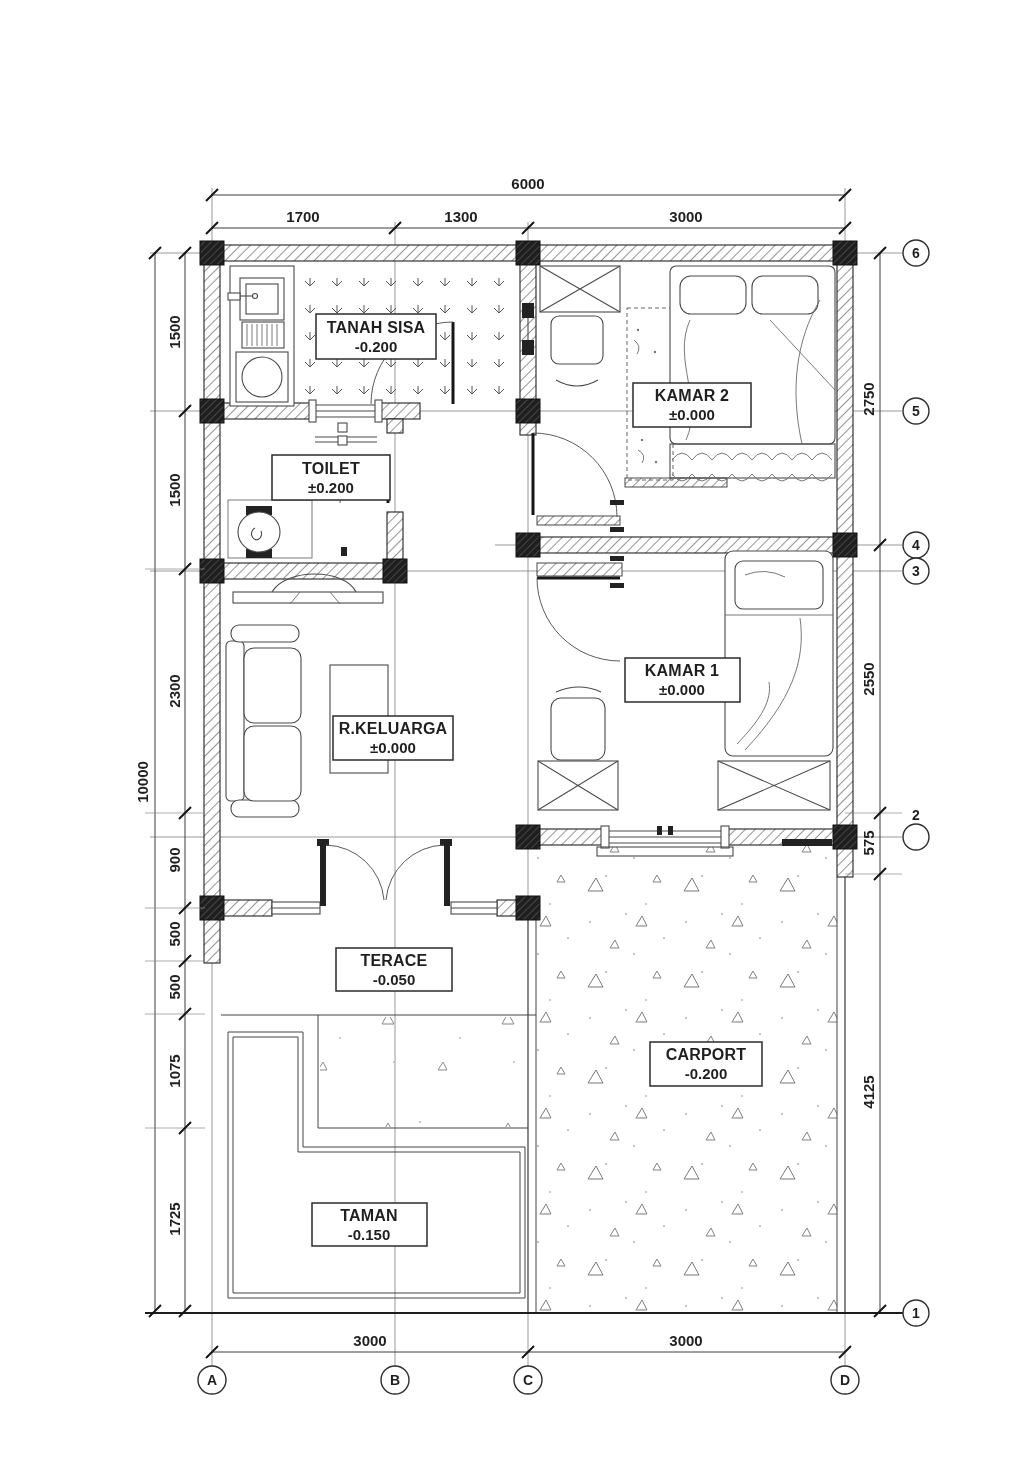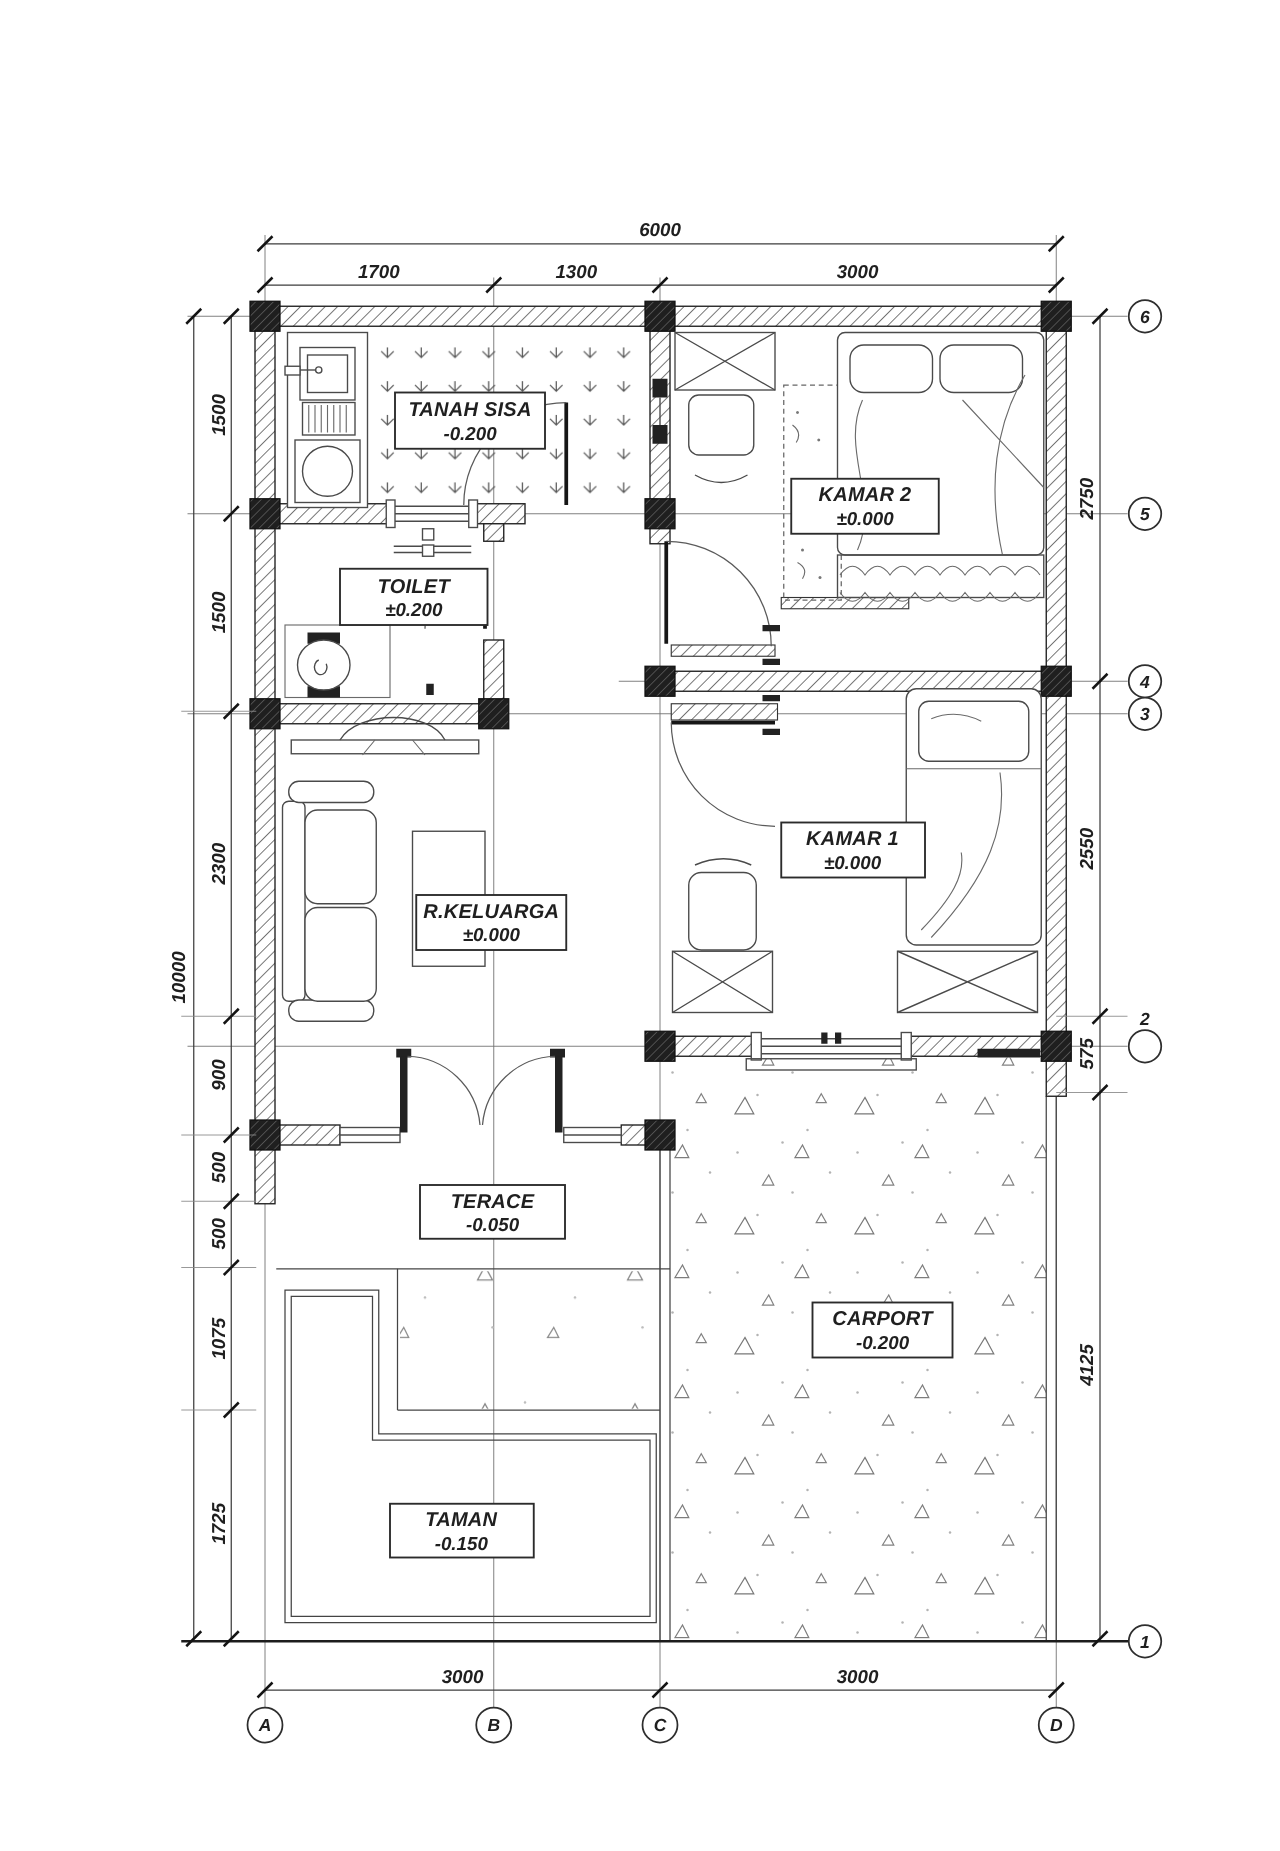--- a/index.html
+++ b/index.html
@@ -1,16 +1,16 @@
 <!DOCTYPE html>
 <html><head>
 <meta charset="utf-8">
 <style>
   html,body{margin:0;padding:0;background:#ffffff;}
-  .page{width:1024px;height:1481px;position:relative;background:#fff;overflow:hidden;font-style:italic;}
+  .page{width:1024px;height:1481px;position:relative;background:#fff;overflow:hidden;}
   svg{display:block;}
   text{font-family:"Liberation Sans",sans-serif;fill:#1f1f1f;}
   .rl{font-size:16px;font-weight:bold;text-anchor:middle;letter-spacing:.2px;}
   .rv{font-size:15px;font-weight:bold;text-anchor:middle;}
   .dim{font-size:15px;font-weight:bold;text-anchor:middle;}
   .bub{font-size:14px;font-weight:bold;text-anchor:middle;}
   .w{fill:url(#hatch);stroke:#222;stroke-width:1.1;}
   .thinw{fill:url(#hatch);stroke:#333;stroke-width:.9;}
   .col{fill:url(#colx);stroke:#111;stroke-width:1;}
   .gl{stroke:#6f6f6f;stroke-width:.7;}

